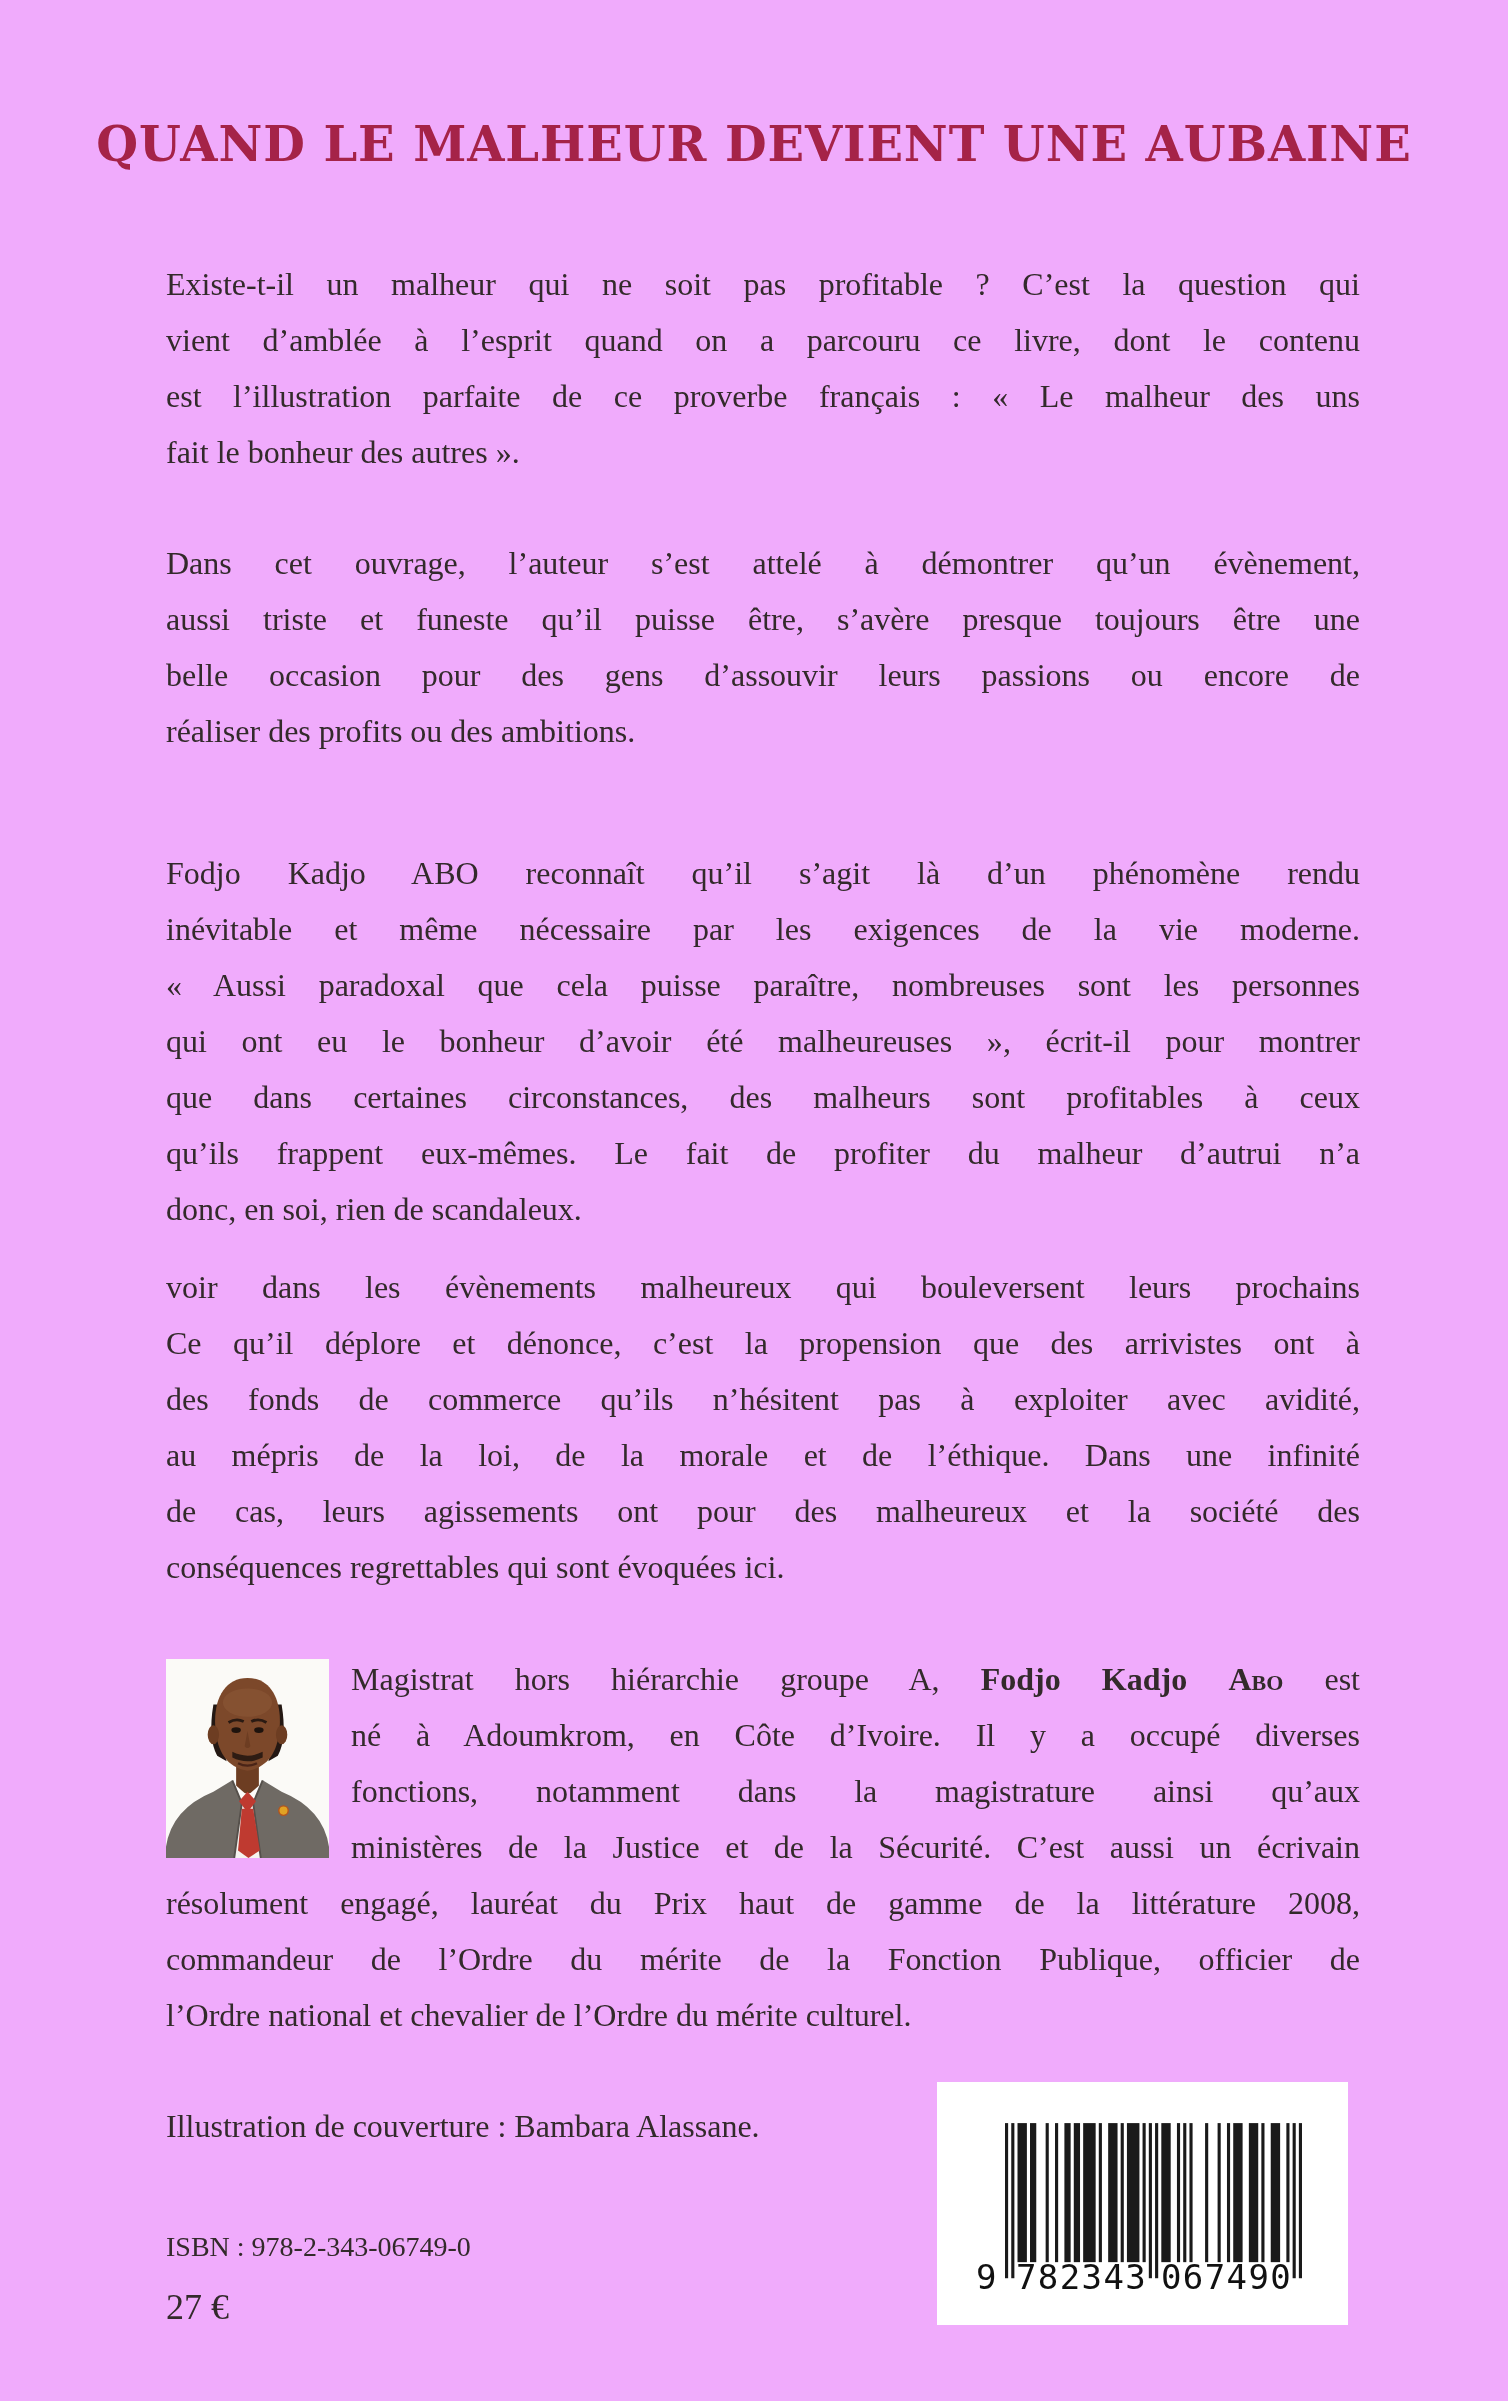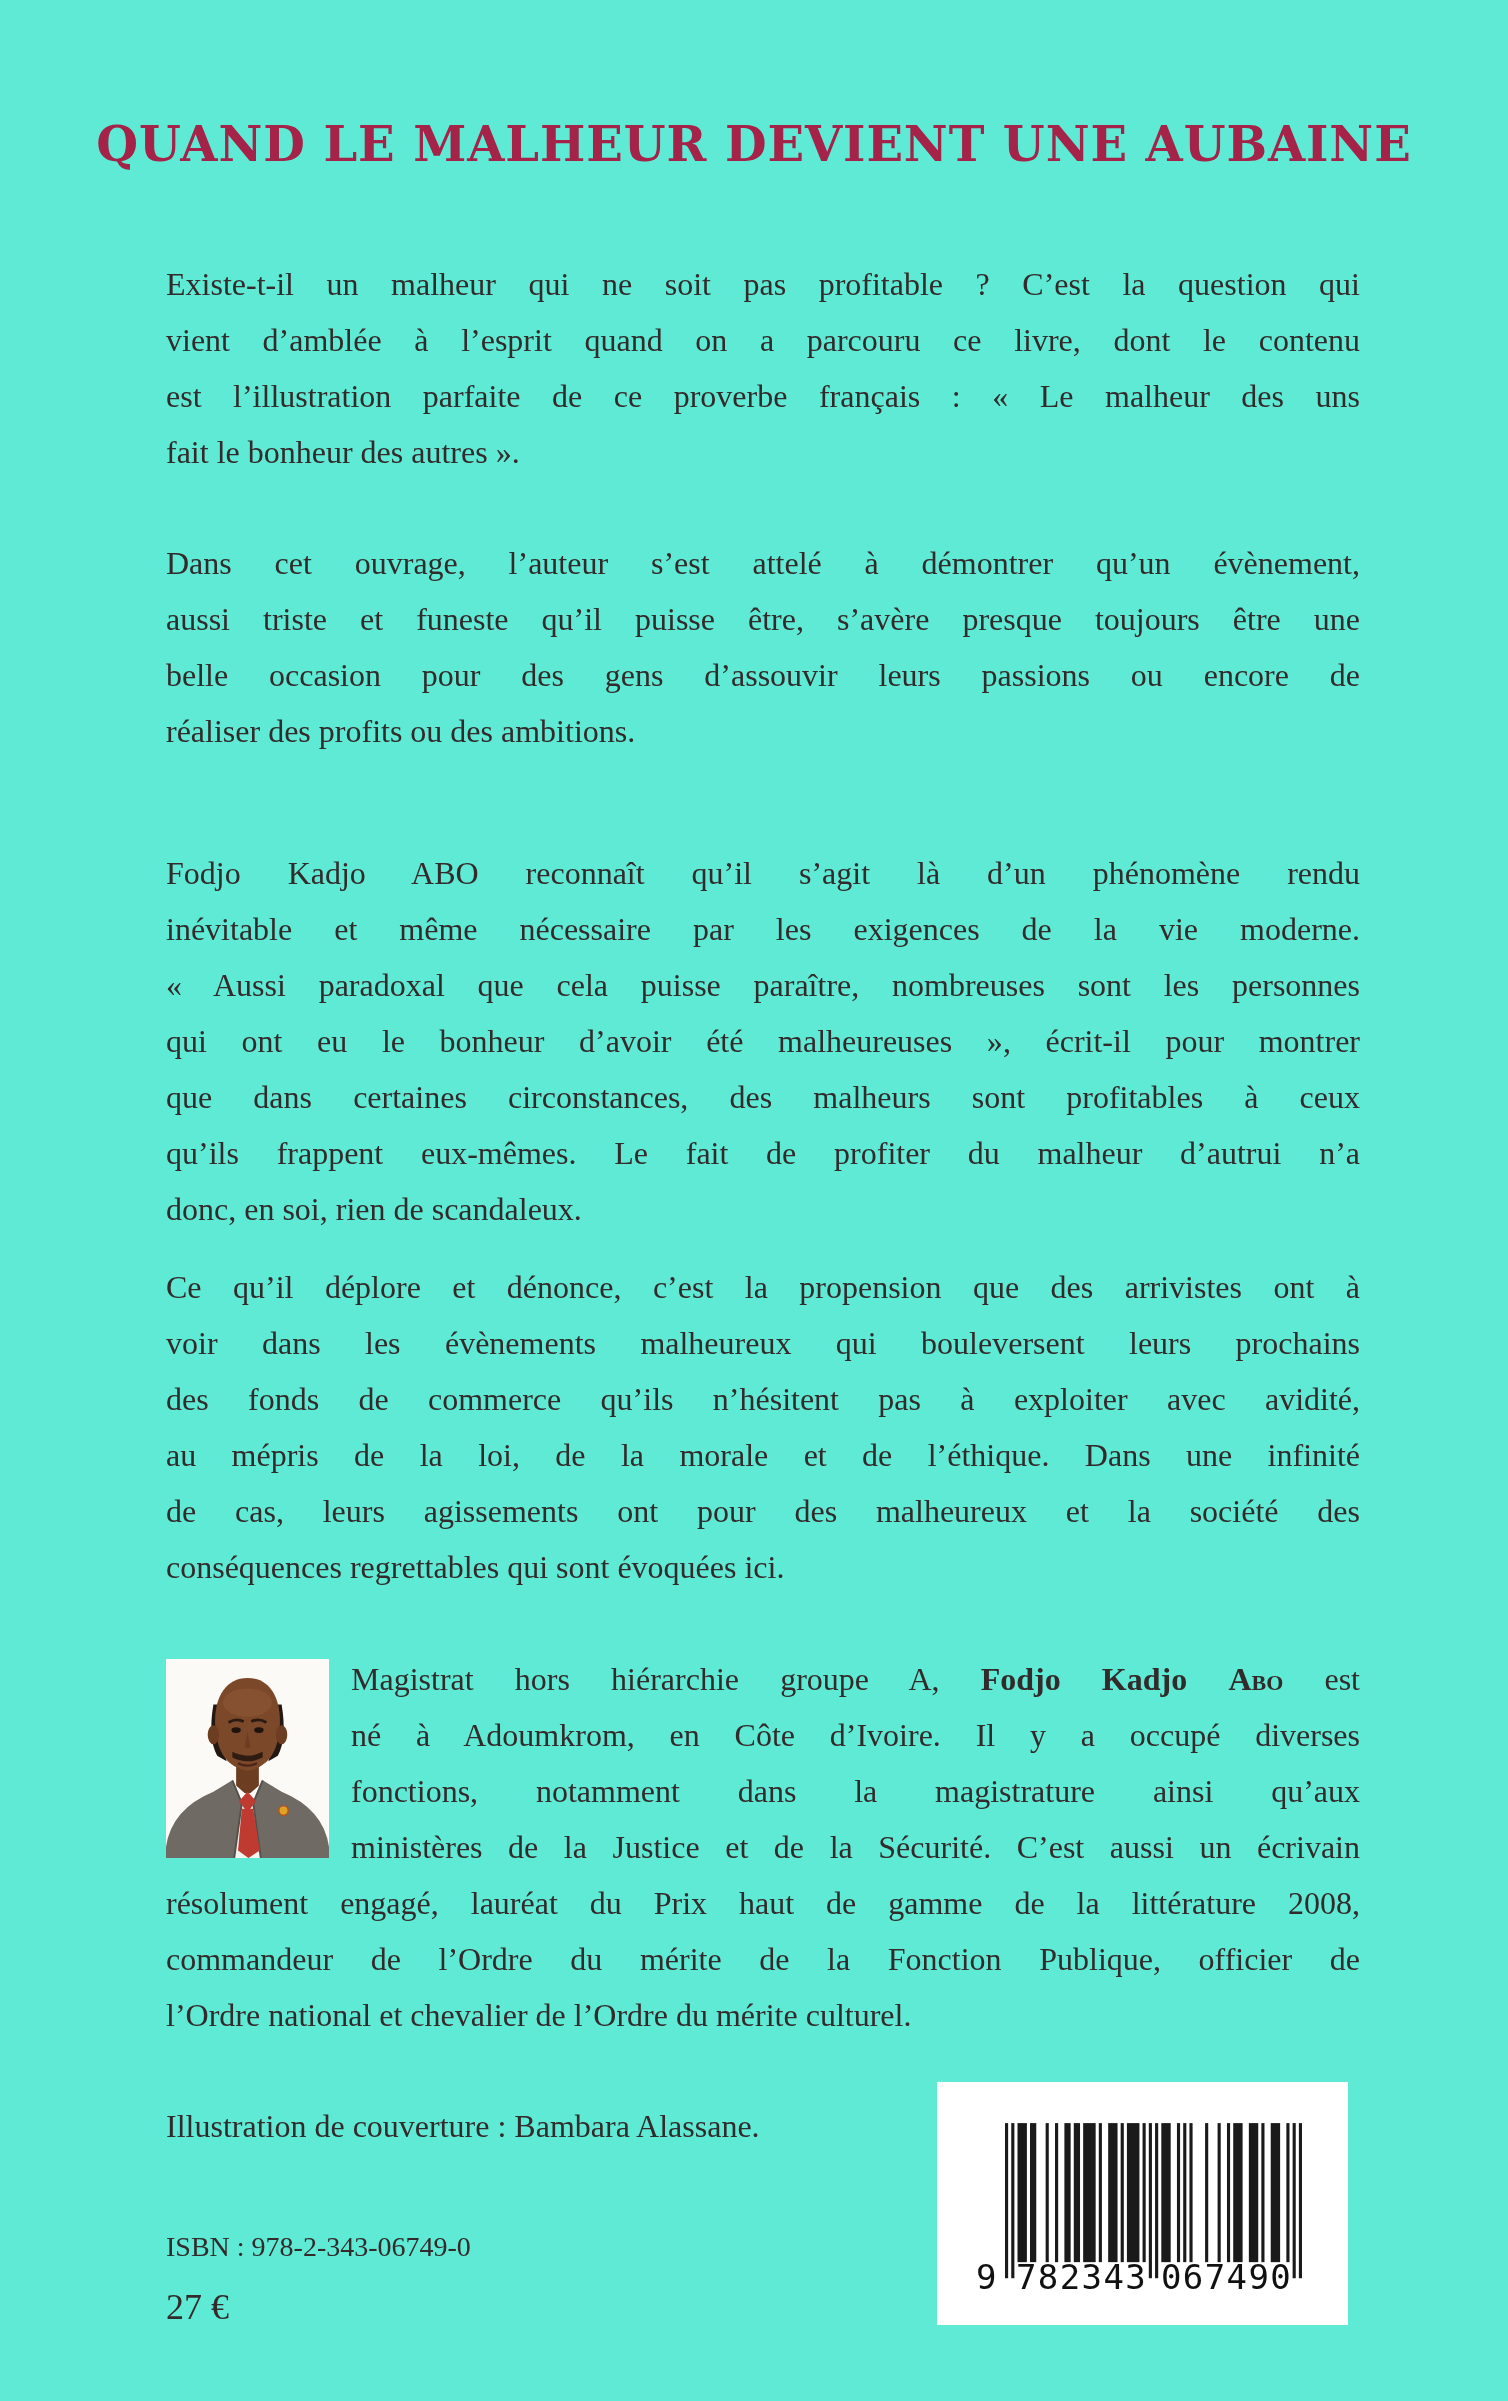--- a/index.html
+++ b/index.html
@@ -1,18 +1,18 @@
 <!DOCTYPE html>
 <html style="font-size:15px"><head>
 <meta charset="utf-8">
 <style>
   html,body{margin:0;padding:0;background:#b9a3a3;}
   .page{
     position:relative;width:1508px;height:2402px;margin:0 auto;
-    background:#5eead4;color:#332a2b;overflow:hidden;
+    background:#f0abfc;color:#332a2b;overflow:hidden;
     font-family:"Liberation Serif",serif;
   }
   .title{
     position:absolute;top:114px;left:0;right:0;text-align:center;
     font-family:"DejaVu Serif",serif;font-weight:bold;
     font-size:48px;letter-spacing:0.9px;line-height:61px;
   }
   .para{position:absolute;left:166px;width:1194px;}
   .line{
     font-size:32px;line-height:56px;
@@ -71,22 +71,22 @@
   <div class="para" id="p3">
       <div class="line"><span>Fodjo Kadjo ABO reconnaît qu’il s’agit là d’un phénomène rendu</span></div>
       <div class="line"><span>inévitable et même nécessaire par les exigences de la vie moderne.</span></div>
       <div class="line"><span class="it">« Aussi paradoxal que cela puisse paraître, nombreuses sont les personnes</span></div>
       <div class="line"><span class="it">qui ont eu le bonheur d’avoir été malheureuses »</span><span>, écrit-il pour montrer</span></div>
       <div class="line"><span>que dans certaines circonstances, des malheurs sont profitables à ceux</span></div>
       <div class="line"><span>qu’ils frappent eux-mêmes. Le fait de profiter du malheur d’autrui n’a</span></div>
       <div class="line last"><span>donc, en soi, rien de scandaleux.</span></div>
     </div>
   <div class="para" id="p4">
+      <div class="line"><span>voir dans les évènements malheureux qui bouleversent leurs prochains</span></div>
       <div class="line"><span>Ce qu’il déplore et dénonce, c’est la propension que des arrivistes ont à</span></div>
-      <div class="line"><span>voir dans les évènements malheureux qui bouleversent leurs prochains</span></div>
       <div class="line"><span>des fonds de commerce qu’ils n’hésitent pas à exploiter avec avidité,</span></div>
       <div class="line"><span>au mépris de la loi, de la morale et de l’éthique. Dans une infinité</span></div>
       <div class="line"><span>de cas, leurs agissements ont pour des malheureux et la société des</span></div>
       <div class="line last"><span>conséquences regrettables qui sont évoquées ici.</span></div>
     </div>
 
   <div class="para" id="bio">
     <div class="photo">
       <svg viewBox="0 0 172 210" xmlns="http://www.w3.org/2000/svg">
         <rect x="0" y="0" width="172" height="210" fill="#fbfaf7"></rect>

